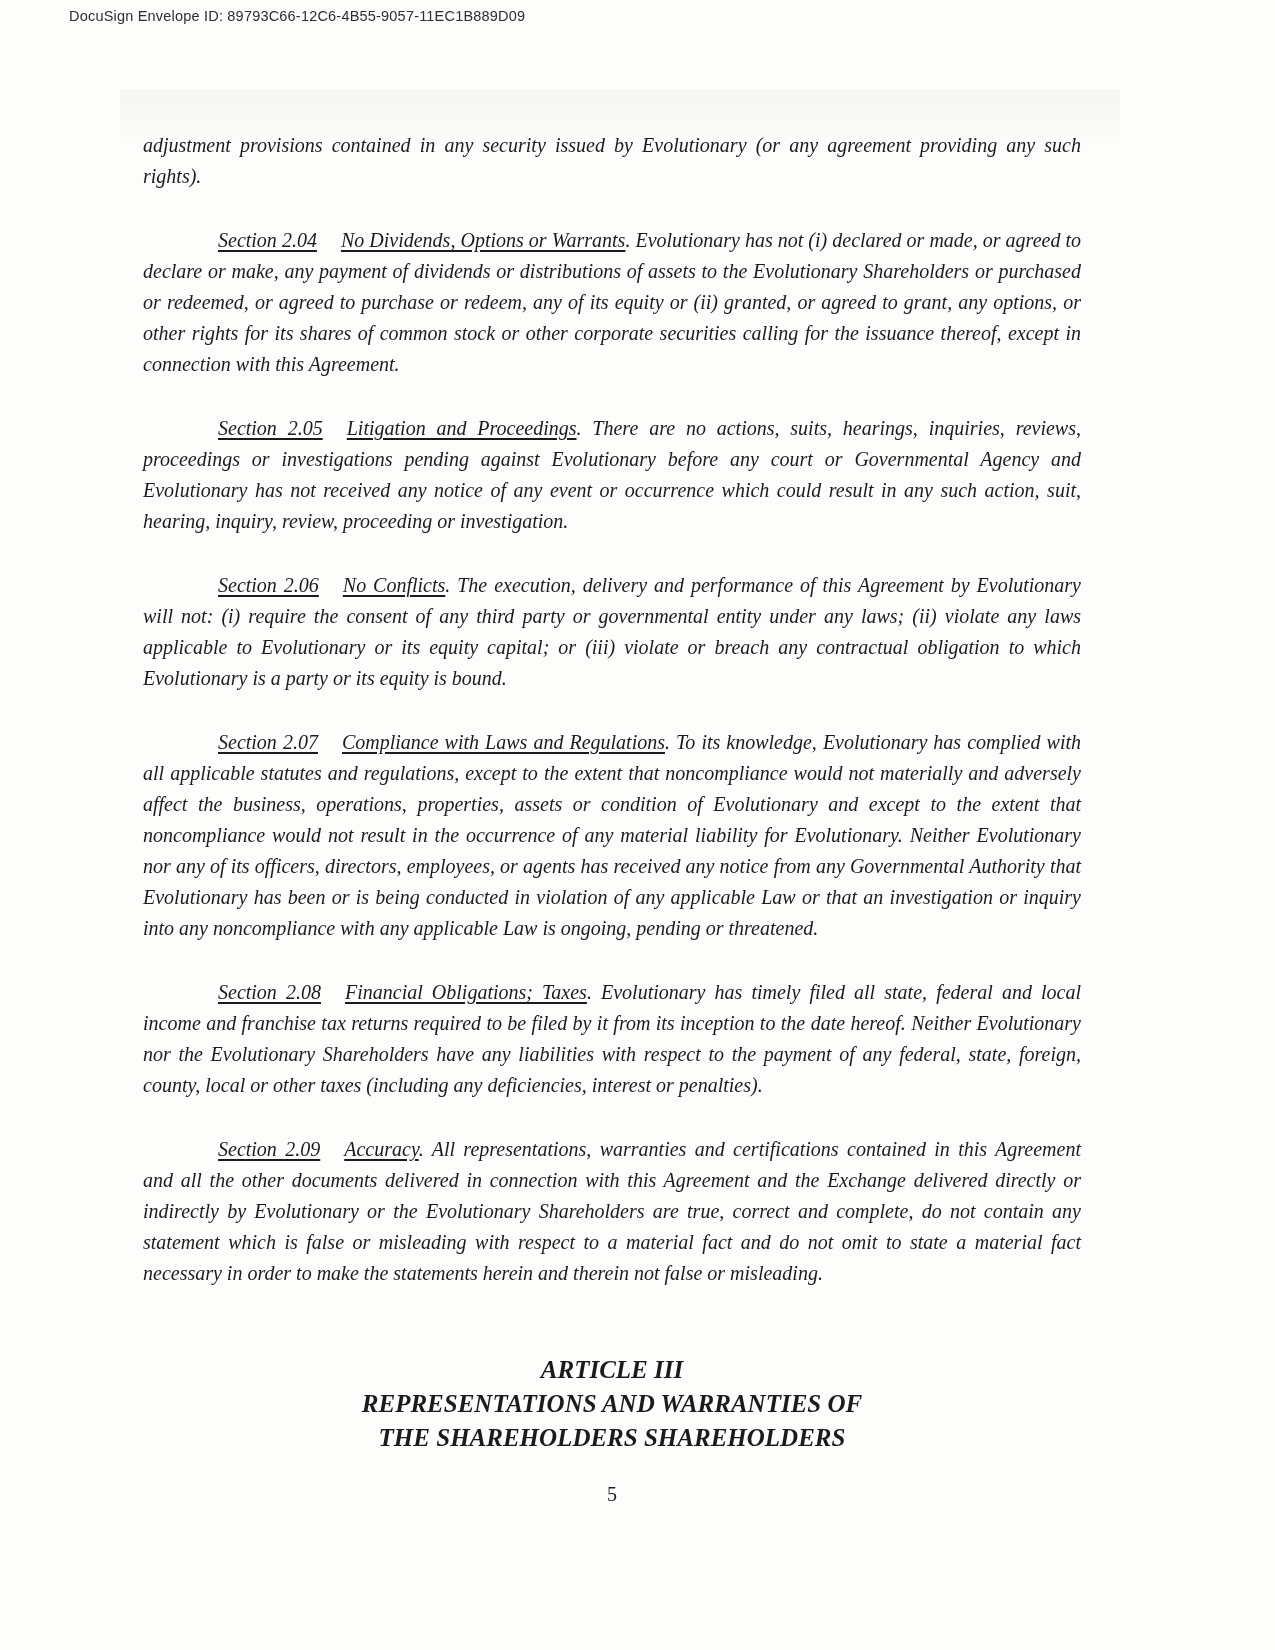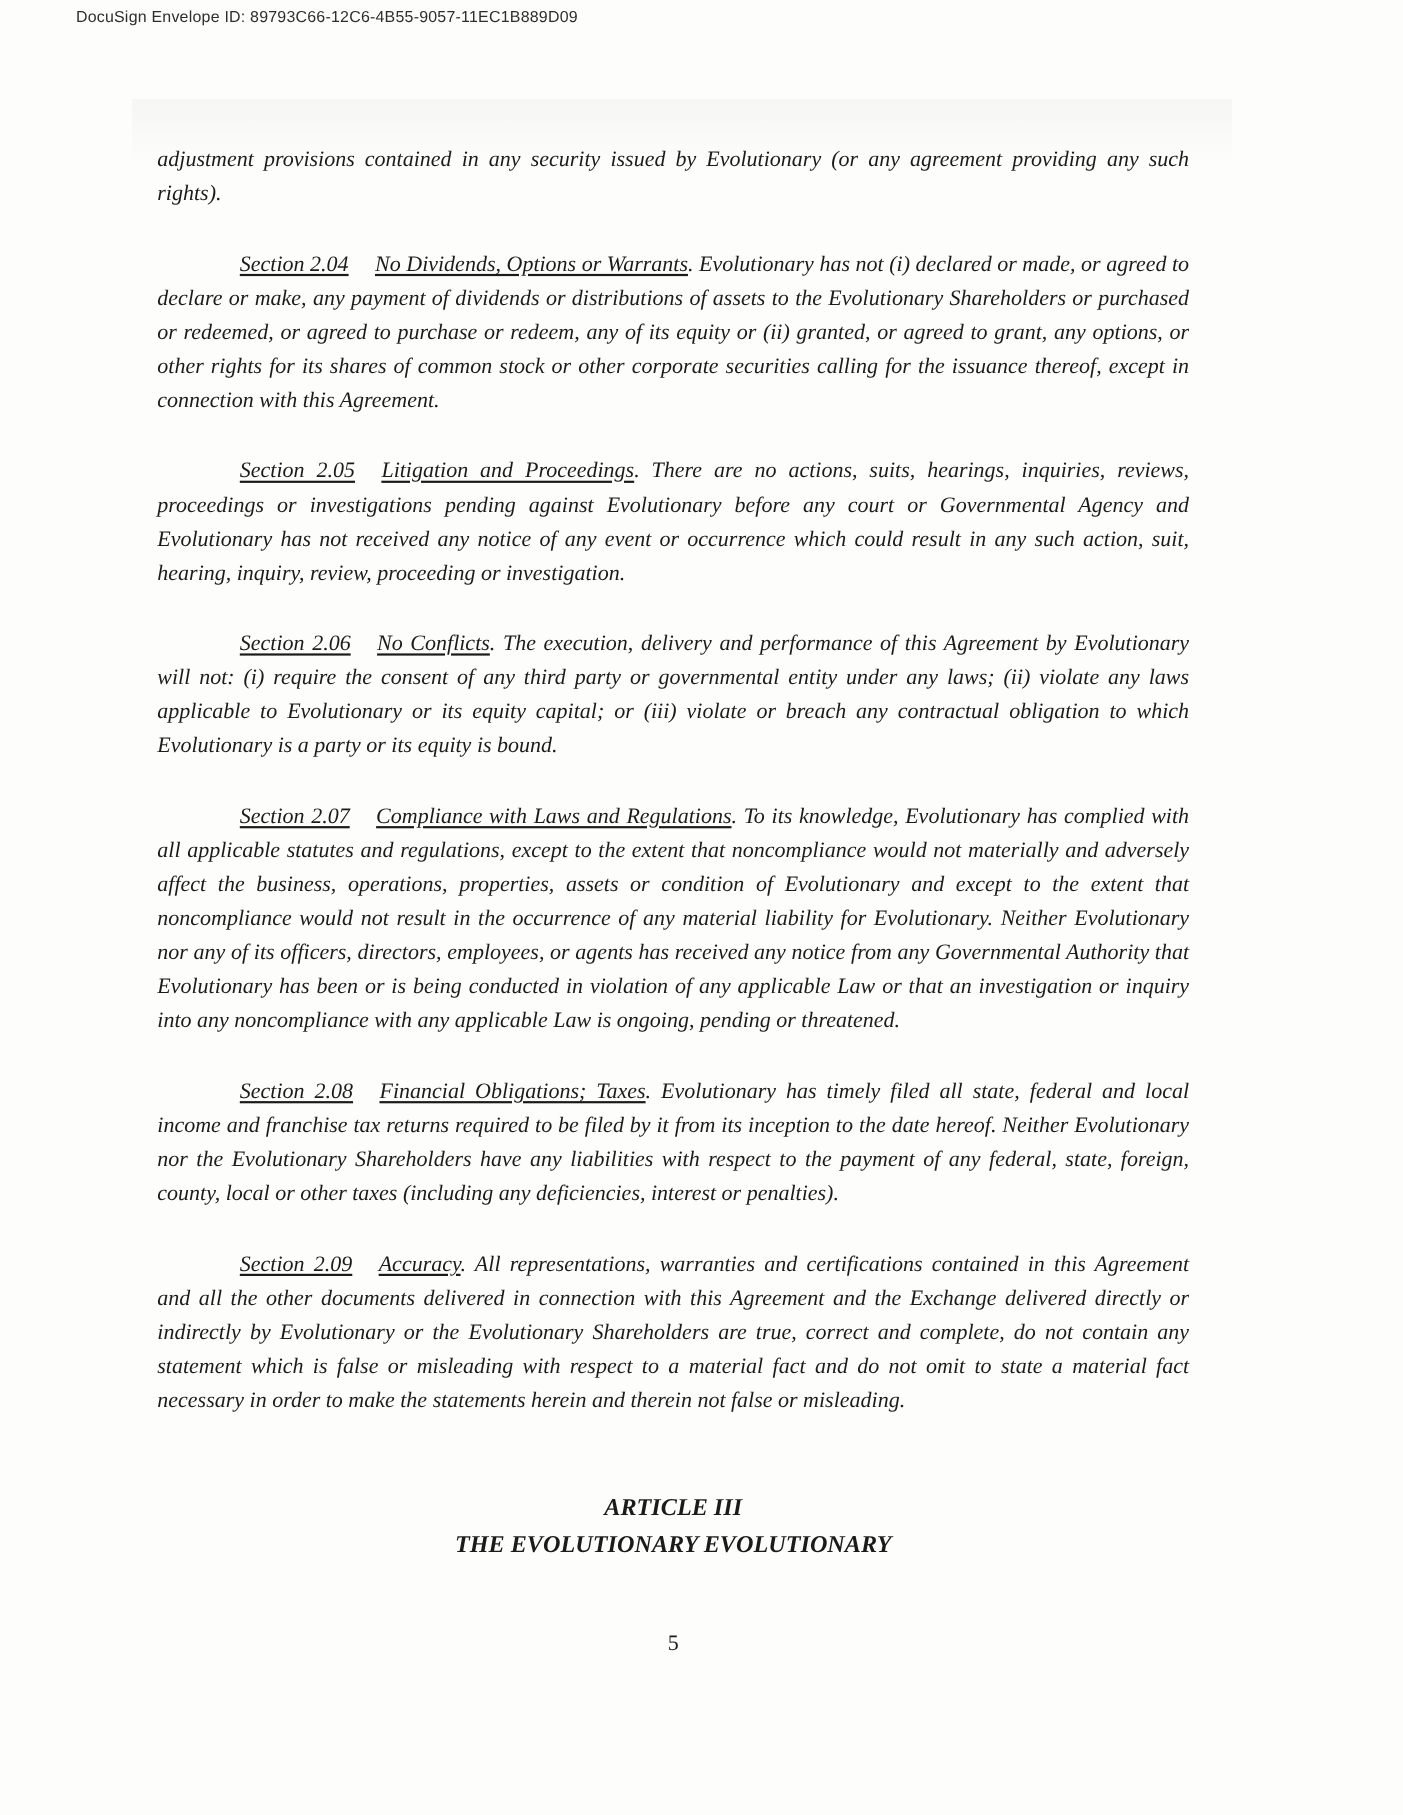--- a/index.html
+++ b/index.html
@@ -54,21 +54,21 @@
     text-underline-offset: 3px;
   }
   .tab {
     display: inline-block;
     width: 24px;
   }
   .article-heading {
     margin-top: 64px;
     text-align: center;
     font-weight: bold;
-    font-size: 22px;
+    font-size: 25px;
     line-height: 34px;
     text-indent: 0;
   }
   .article-heading div {
     text-indent: 0;
   }
   .page-number {
     position: absolute;
     top: 1483px;
     left: 143px;
@@ -108,18 +108,19 @@
   <p class="section-para">
     <span class="u">Section 2.08</span><span class="tab"></span><span class="u">Financial Obligations; Taxes</span><span>.  Evolutionary has timely filed all state, federal and local income and franchise tax returns required to be filed by it from its inception to the date hereof. Neither Evolutionary nor the Evolutionary Shareholders have any liabilities with respect to the payment of any federal, state, foreign, county, local or other taxes (including any deficiencies, interest or penalties).</span>
   </p>
 
   <p class="section-para">
     <span class="u">Section 2.09</span><span class="tab"></span><span class="u">Accuracy</span><span>.  All representations, warranties and certifications contained in this Agreement and all the other documents delivered in connection with this Agreement and the Exchange delivered directly or indirectly by Evolutionary or the Evolutionary Shareholders are true, correct and complete, do not contain any statement which is false or misleading with respect to a material fact and do not omit to state a material fact necessary in order to make the statements herein and therein not false or misleading.</span>
   </p>
 
   <div class="article-heading">
     <div>ARTICLE III</div>
-    <div>THE EVOLUTIONARY EVOLUTIONARY</div>
+    <div>REPRESENTATIONS AND WARRANTIES OF</div>
+    <div>THE SHAREHOLDERS SHAREHOLDERS</div>
   </div>
 
 </div>
 
 <div class="page-number">5</div>
 
 </body></html>

